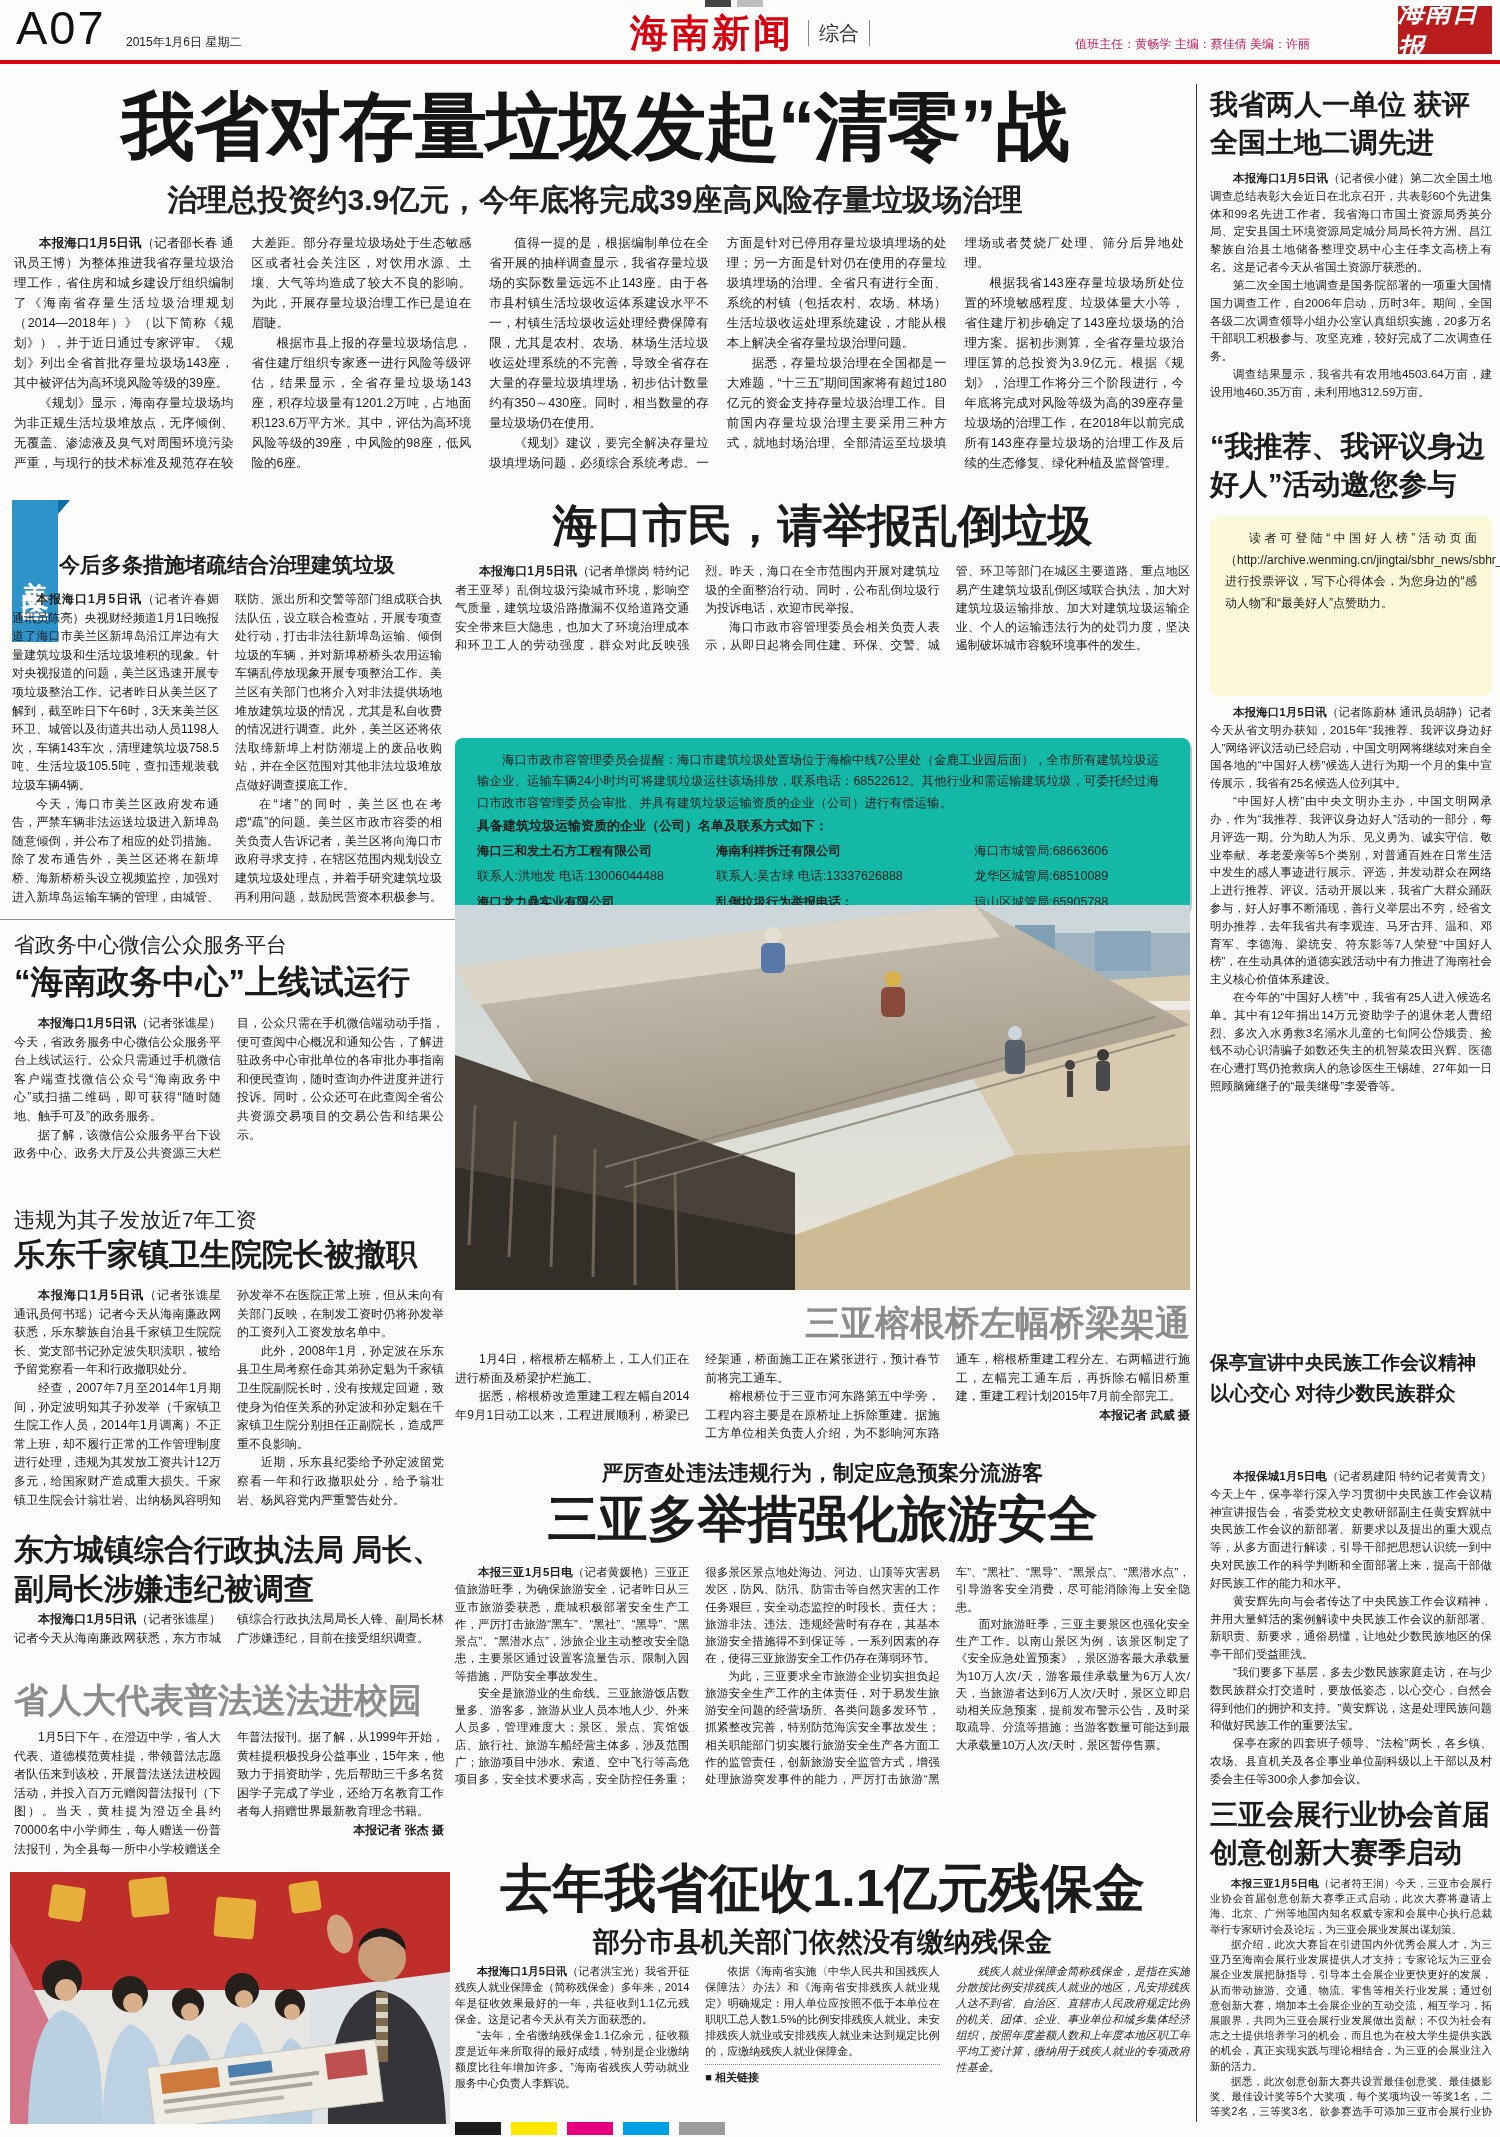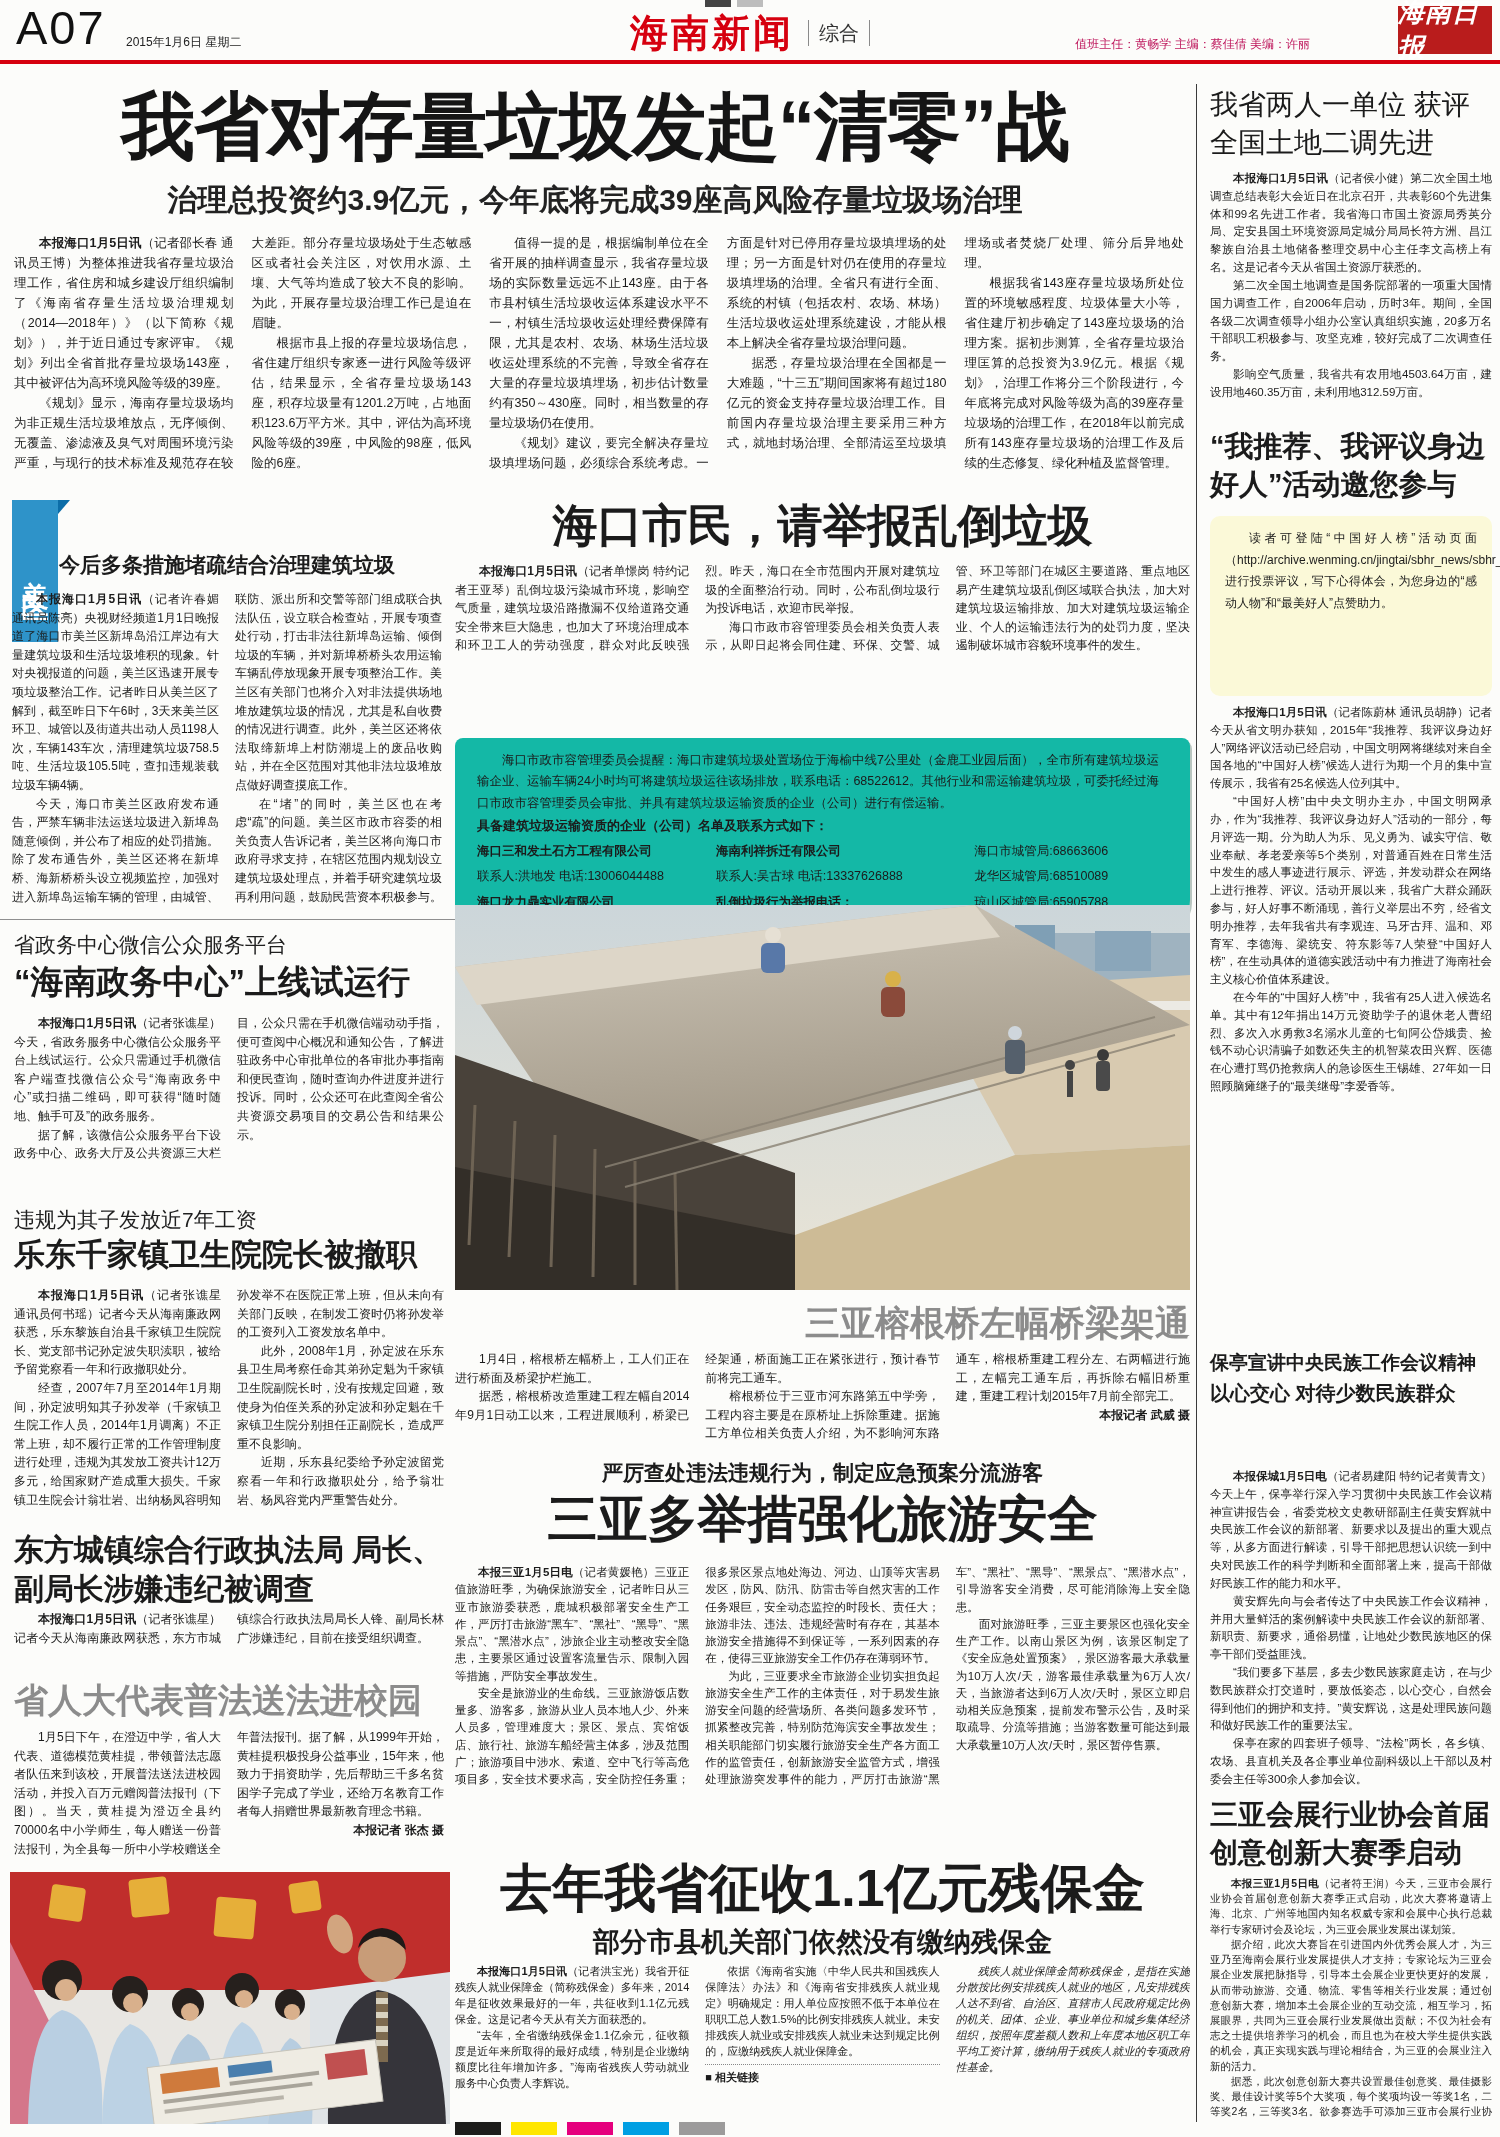--- a/index.html
+++ b/index.html
@@ -72,21 +72,21 @@
   .sy-head{position:absolute;left:455px;top:1486px;width:735px;text-align:center;font-size:50px;font-weight:900;white-space:nowrap;}
   .sy-body{position:absolute;left:455px;top:1564px;width:735px;height:284px;column-count:3;column-gap:16px;font-size:11.5px;line-height:1.5;}
   .cb-head{position:absolute;left:455px;top:1854px;width:735px;text-align:center;font-size:52px;font-weight:900;white-space:nowrap;}
   .cb-sub{position:absolute;left:455px;top:1924px;width:735px;text-align:center;font-size:27px;font-weight:700;}
   .cb-body{position:absolute;left:455px;top:1964px;width:735px;height:158px;column-count:3;column-gap:16px;font-size:11px;line-height:1.45;}
   .rel-title{margin:4px 0 2px;font-weight:700;border-top:1px dotted #888;padding-top:5px;text-indent:0;}
   .colorbars{position:absolute;left:455px;top:2122px;display:flex;gap:10px;}
   .colorbars span{display:block;width:46px;height:13px;}
   
   .side-rule{position:absolute;left:1196px;top:84px;width:1px;height:2038px;background:#3a3a3a;}
-  .sA-head{position:absolute;left:1210px;top:86px;width:282px;font-size:28px;font-weight:400;line-height:1.35;}
+  .sA-head{position:absolute;left:1210px;top:86px;width:282px;font-size:28px;font-weight:700;line-height:1.35;}
   .sA-body{position:absolute;left:1210px;top:170px;width:282px;height:258px;font-size:11.5px;line-height:1.55;}
   .sB-head{position:absolute;left:1210px;top:428px;width:282px;font-size:29px;font-weight:900;line-height:1.3;}
   .yellow-box{position:absolute;left:1210px;top:516px;width:282px;height:180px;background:#fbf9d8;border-radius:10px;
               padding:12px 15px;font-size:12px;line-height:1.8;text-align:justify;}
   .yb-text{margin:0;text-indent:2em;}
   .sB-body{position:absolute;left:1210px;top:704px;width:282px;height:558px;font-size:11.5px;line-height:1.55;}
   .sC-kicker{position:absolute;left:1210px;top:1350px;width:282px;font-size:19px;font-weight:700;}
   .sC-head{position:absolute;left:1210px;top:1380px;width:282px;font-size:20px;font-weight:900;line-height:1.35;}
   .sC-body{position:absolute;left:1210px;top:1468px;width:282px;height:320px;font-size:11.5px;line-height:1.55;}
   .sD-head{position:absolute;left:1210px;top:1796px;width:282px;font-size:28px;font-weight:900;line-height:1.35;}
@@ -323,21 +323,21 @@
     <span data-name="color-bar-cyan" style="background: rgb(0, 159, 227);"></span>
     <span data-name="color-bar-gray" style="background: rgb(156, 155, 155);"></span>
   </div>
 
   <div class="side-rule" data-name="sidebar-divider"></div>
 
   <div class="sA-head" data-name="land-survey-headline">我省两人一单位 获评全国土地二调先进</div>
   <div class="sA-body body-cols" data-name="land-survey-body">
     <p class="para"><b class="lead" data-name="dateline">本报海口1月5日讯</b><span data-name="paragraph">（记者侯小健）第二次全国土地调查总结表彰大会近日在北京召开，共表彰60个先进集体和99名先进工作者。我省海口市国土资源局秀英分局、定安县国土环境资源局定城分局局长符方洲、昌江黎族自治县土地储备整理交易中心主任李文高榜上有名。这是记者今天从省国土资源厅获悉的。</span></p>
     <p class="para" data-name="paragraph">第二次全国土地调查是国务院部署的一项重大国情国力调查工作，自2006年启动，历时3年。期间，全国各级二次调查领导小组办公室认真组织实施，20多万名干部职工积极参与、攻坚克难，较好完成了二次调查任务。</p>
-    <p class="para" data-name="paragraph">影响空气质量，我省共有农用地4503.64万亩，建设用地460.35万亩，未利用地312.59万亩。</p>
+    <p class="para" data-name="paragraph">调查结果显示，我省共有农用地4503.64万亩，建设用地460.35万亩，未利用地312.59万亩。</p>
   </div>
 
   <div class="sB-head" data-name="good-person-headline">“我推荐、我评议身边好人”活动邀您参与</div>
   <div class="yellow-box" data-name="vote-info-box">
     <p class="yb-text" data-name="vote-info-text">读者可登陆“中国好人榜”活动页面（http://archive.wenming.cn/jingtai/sbhr_news/sbhr_zrwl.htm）进行投票评议，写下心得体会，为您身边的“感动人物”和“最美好人”点赞助力。</p>
   </div>
   <div class="sB-body body-cols" data-name="good-person-body">
     <p class="para"><b class="lead" data-name="dateline">本报海口1月5日讯</b><span data-name="paragraph">（记者陈蔚林 通讯员胡静）记者今天从省文明办获知，2015年“我推荐、我评议身边好人”网络评议活动已经启动，中国文明网将继续对来自全国各地的“中国好人榜”候选人进行为期一个月的集中宣传展示，我省有25名候选人位列其中。</span></p>
     <p class="para" data-name="paragraph">“中国好人榜”由中央文明办主办，中国文明网承办，作为“我推荐、我评议身边好人”活动的一部分，每月评选一期。分为助人为乐、见义勇为、诚实守信、敬业奉献、孝老爱亲等5个类别，对普通百姓在日常生活中发生的感人事迹进行展示、评选，并发动群众在网络上进行推荐、评议。活动开展以来，我省广大群众踊跃参与，好人好事不断涌现，善行义举层出不穷，经省文明办推荐，去年我省共有李观连、马牙古拜、温和、邓育军、李德海、梁统安、符东影等7人荣登“中国好人榜”，在生动具体的道德实践活动中有力推进了海南社会主义核心价值体系建设。</p>
     <p class="para" data-name="paragraph">在今年的“中国好人榜”中，我省有25人进入候选名单。其中有12年捐出14万元资助学子的退休老人曹绍烈、多次入水勇救3名溺水儿童的七旬阿公岱娥贵、捡钱不动心识清骗子如数还失主的机智菜农田兴辉、医德在心遭打骂仍抢救病人的急诊医生王锡雄、27年如一日照顾脑瘫继子的“最美继母”李爱香等。</p>

